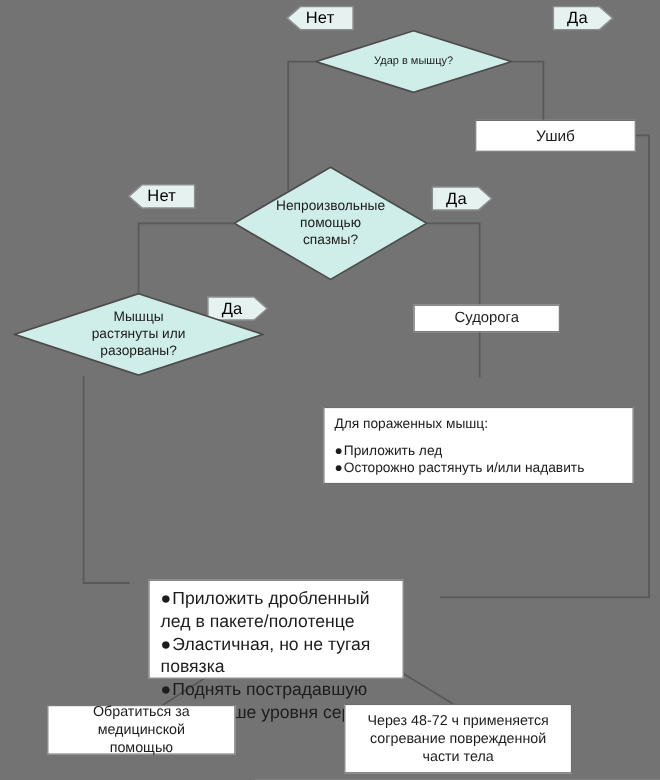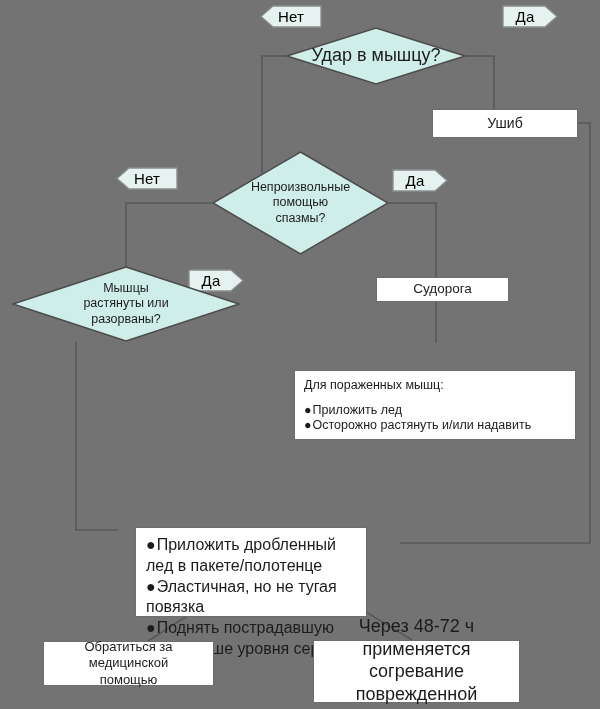--- a/index.html
+++ b/index.html
@@ -133,21 +133,21 @@
     <span class="tlabel">Нет</span>
   </div>
 
   <div class="tag" style="left:502px; top:5px; width:56px; height:23px; font-size:15px;">
     <svg width="56" height="23" viewBox="0 0 56 23" xmlns="http://www.w3.org/2000/svg">
       <polygon points="1,1 43,1 55,11.5 43,22 1,22" fill="#e6f2ef" stroke="#8a8d8f" stroke-width="1.4"></polygon>
     </svg>
     <span class="tlabel" style="margin-right:10px;">Да</span>
   </div>
 
-  <div class="node diamond" style="left:286px; top:27px; width:180px; height:58px; font-size:18px;">
+  <div class="node diamond" style="left:286px; top:27px; width:180px; height:58px; font-size:10px;">
     <svg width="180" height="58" viewBox="0 0 180 58" xmlns="http://www.w3.org/2000/svg">
       <polygon points="90,1 179,29 90,57 1,29" fill="#cfeee9" stroke="#4c4c4c" stroke-width="1.5"></polygon>
     </svg>
     <span class="dlabel">Удар в мышцу?</span>
   </div>
 
   <div class="node box" style="left:432px; top:109px; width:146px; height:29px; font-size:14px;">
     <div class="inner">Ушиб</div>
   </div>
 
@@ -218,21 +218,21 @@
     </div>
   </div>
 
   <div class="node box" style="left:43px; top:641px; width:171px; height:45px; font-size:13px;">
     <div class="inner">
       <span>Обратиться за медицинской</span><br>
       <span>помощью</span>
     </div>
   </div>
 
-  <div class="node box" style="left:313px; top:640px; width:207px; height:63px; font-size:18px;">
+  <div class="node box" style="left:313px; top:640px; width:207px; height:63px; font-size:13px;">
     <div class="inner">
       <span>Через 48-72 ч применяется</span><br>
       <span>согревание поврежденной</span><br>
       <span>части тела</span>
     </div>
   </div>
 
 </div>
 
 </body></html>

